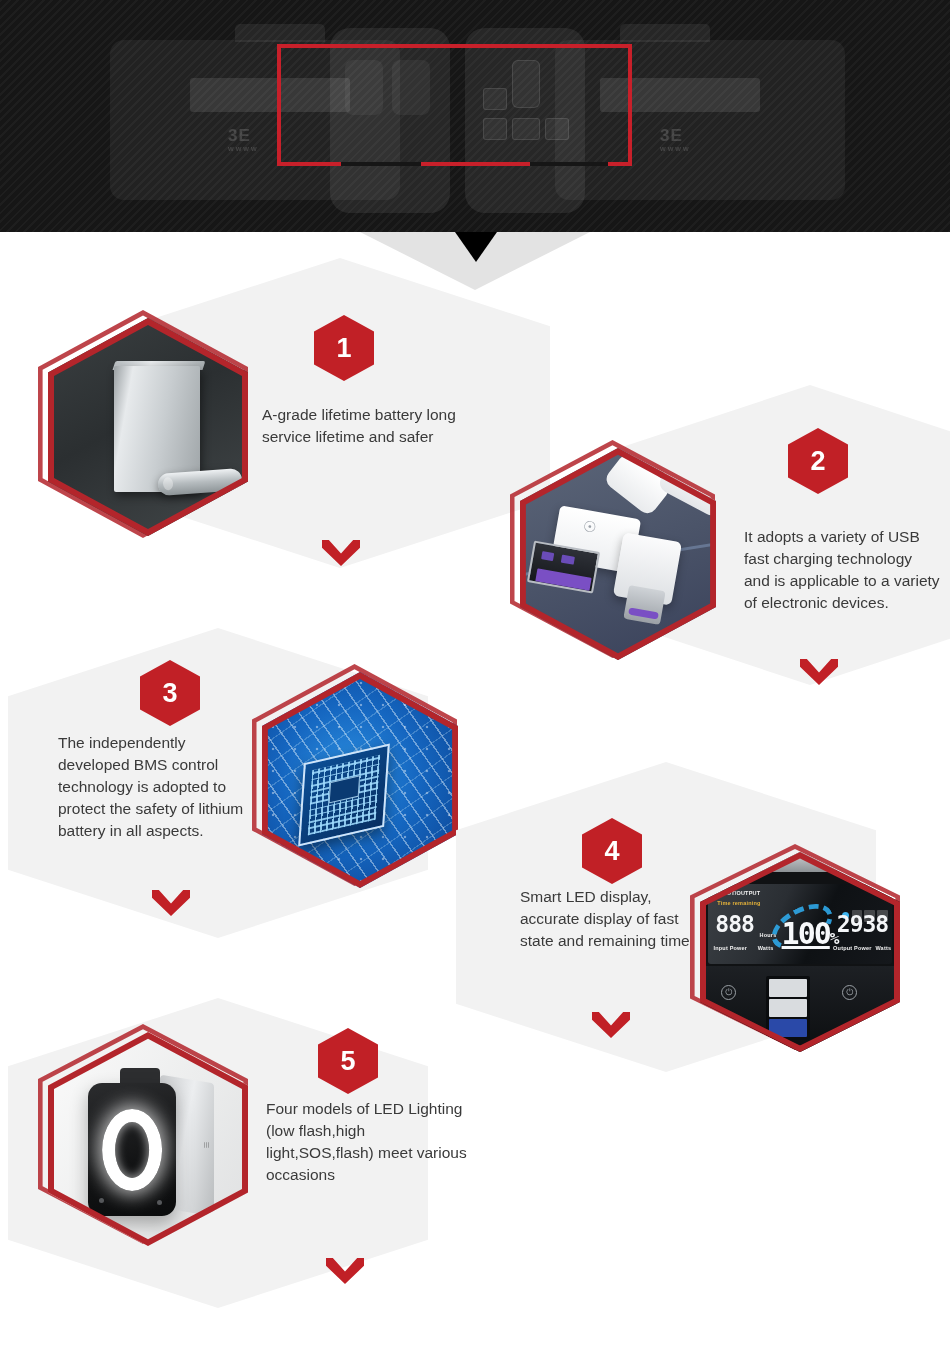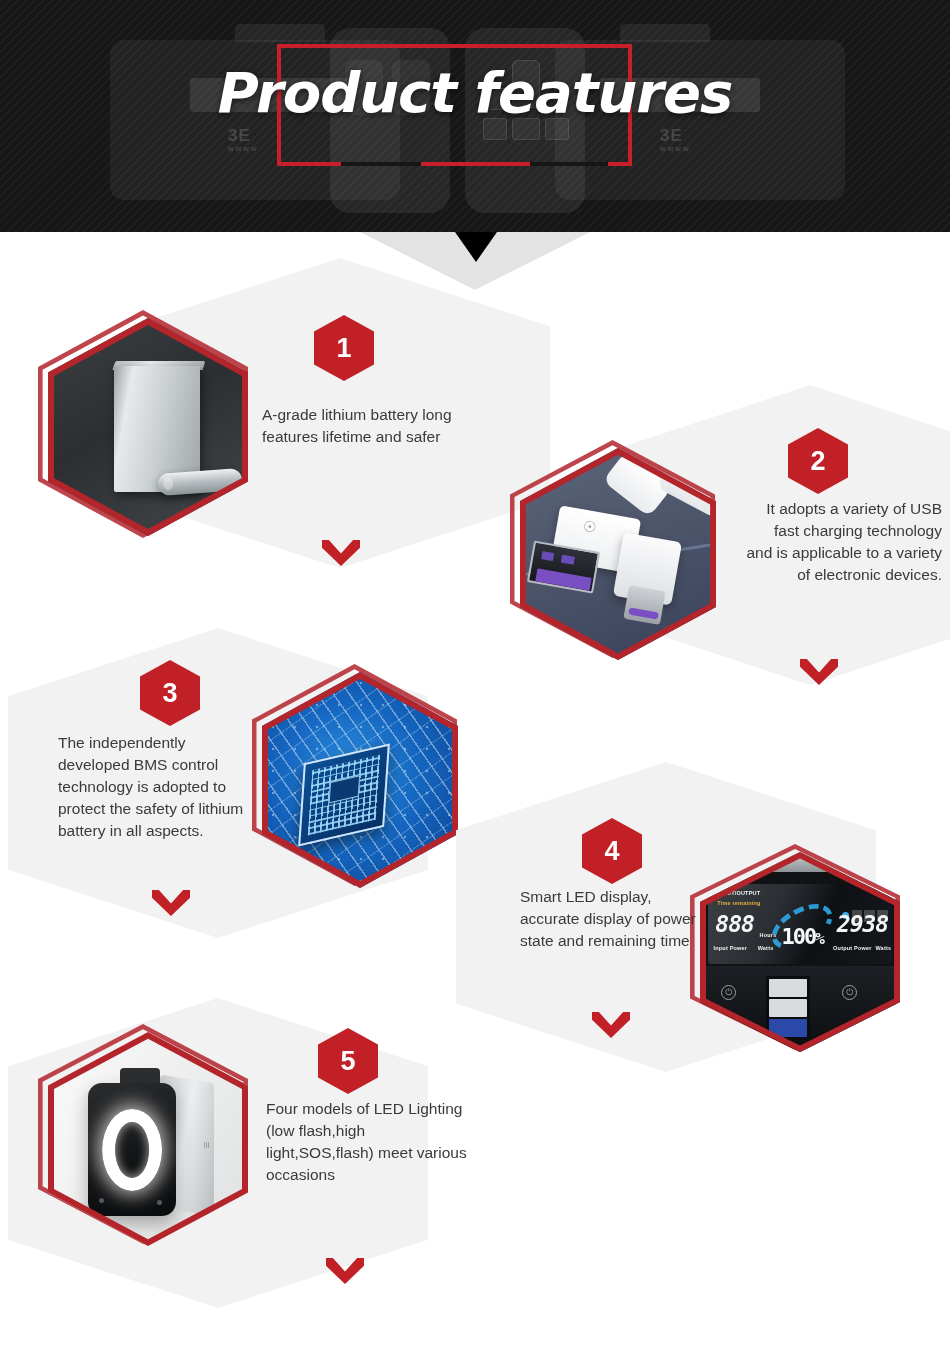--- a/index.html
+++ b/index.html
@@ -311,21 +311,20 @@
   .led-lab {
     position:absolute; color:#f2f2f2; font-size:5.5px; font-weight:bold;
     font-family:"Liberation Sans", sans-serif; letter-spacing:0.2px;
   }
   .led-lab.warn { color:#e4b23a; }
   .led-seg {
     position:absolute; color:#f4f6f8;
     font-family:"DejaVu Sans Mono", monospace;
     font-weight:bold;
     letter-spacing:-1px;
-    font-style:italic;
   }
   .led-pct {
     position:absolute; left:40%; top:40%;
     color:#f7f9fb; font-size:30px; font-weight:bold;
     font-family:"DejaVu Sans Mono", monospace;
     letter-spacing:-2px;
   }
   .led-pct span { font-size:16px; }
   .led-ring {
     position:absolute; left:33%; top:30%; width:36%; height:46%;
@@ -435,21 +434,20 @@
   <div class="hp-port hpp5"></div>
   <div class="hp-port hpp4"></div>
   <div class="hp-port hpp1"></div>
   <div class="hp-port hpp2"></div>
   <div class="hp-port hpp3"></div>
 
   <div class="header-frame">
     <div class="frame-gap-l"></div>
     <div class="frame-gap-r"></div>
   </div>
-  <div class="header-title">Product features</div>
 </div>
 
 <div class="top-band-inner"></div>
 <div class="top-arrow-black"></div>
 
 <div class="panel panel-a" style="left:130px; top:258px; width:420px; height:310px;"></div>
 
 <div class="hexwrap" style="left:48px; top:318px; width:210px; height:228px;">
   <div class="hex-ghost" style="left:-10px; top:-8px; width:210px; height:228px;"></div>
   <div class="hex-img bg-battery" style="left:0; top:0; width:200px; height:218px;">
@@ -459,21 +457,21 @@
       <div class="bat-round"></div>
     </div>
   </div>
   <div class="hex-border" style="left:0; top:0; width:200px; height:218px;"></div>
 </div>
 
 <div class="badge" style="left:314px; top:315px;">
   <span>1</span>
 </div>
 
-<div class="feat-text" style="left:262px; top:404px; width:200px;">A-grade lithium battery long features lifetime and safer</div>
+<div class="feat-text" style="left:262px; top:404px; width:200px;">A-grade lifetime battery long service lifetime and safer</div>
 
 <div class="chevron" style="left:322px; top:540px;"></div>
 
 <div class="panel panel-a" style="left:610px; top:385px; width:400px; height:300px;"></div>
 
 <div class="hexwrap" style="left:520px; top:448px; width:210px; height:222px;">
   <div class="hex-ghost" style="left:-10px; top:-8px; width:205px; height:218px;"></div>
   <div class="hex-img bg-usb" style="left:0; top:0; width:196px; height:212px;">
     <div class="img-inner">
       <div class="usb-line"></div>
@@ -487,21 +485,21 @@
       <div class="usb-c-tip"></div>
     </div>
   </div>
   <div class="hex-border" style="left:0; top:0; width:196px; height:212px;"></div>
 </div>
 
 <div class="badge" style="left:788px; top:428px;">
   <span>2</span>
 </div>
 
-<div class="feat-text" style="left:744px; top:498px; width:198px;text-align:right;">It adopts a variety of USB fast charging technology and is applicable to a variety of electronic devices.</div>
+<div class="feat-text" style="left:744px; top:526px; width:198px;">It adopts a variety of USB fast charging technology and is applicable to a variety of electronic devices.</div>
 
 <div class="chevron" style="left:800px; top:659px;"></div>
 
 <div class="panel panel-a" style="left:8px; top:628px; width:420px; height:310px;"></div>
 
 <div class="hexwrap" style="left:262px; top:672px; width:210px; height:228px;">
   <div class="hex-ghost" style="left:-10px; top:-8px; width:205px; height:222px;"></div>
   <div class="hex-img bg-circuit" style="left:0; top:0; width:196px; height:216px;">
     <div class="img-inner">
       <div class="cb-traces"></div>
@@ -532,21 +530,21 @@
       <div class="led-top"></div>
       <div class="led-screen">
         <div class="led-lab" style="left:5%; top:8%;">INPUT/OUTPUT</div>
         <div class="led-lab warn" style="left:5%; top:20%;">Time remaining</div>
         <div class="led-seg" style="left:4%; top:34%; font-size:23px;">888</div>
         <div class="led-lab" style="left:28%; top:60%;">Hours</div>
         <div class="led-lab" style="left:3%; top:76%;">Input Power</div>
         <div class="led-lab" style="left:27%; top:76%;">Watts</div>
         <div class="led-ring"></div>
         <div class="led-pct">
-          <span style="font-size:22px;">100</span><span>%</span>
+          <span style="font-size:30px;text-decoration:underline;">100</span><span>%</span>
         </div>
         <div class="led-dot"></div>
         <div class="led-icons">
           <i></i>
           <i></i>
           <i></i>
         </div>
         <div class="led-seg" style="left:70%; top:34%; font-size:23px;">2938</div>
         <div class="led-lab" style="left:68%; top:76%;">Output Power</div>
         <div class="led-lab" style="left:91%; top:76%;">Watts</div>
@@ -563,21 +561,21 @@
       </div>
     </div>
   </div>
   <div class="hex-border" style="left:0; top:0; width:200px; height:200px;"></div>
 </div>
 
 <div class="badge" style="left:582px; top:818px;">
   <span>4</span>
 </div>
 
-<div class="feat-text" style="left:520px; top:886px; width:180px;">Smart LED display, accurate display of power state and remaining time</div>
+<div class="feat-text" style="left:520px; top:886px; width:180px;">Smart LED display, accurate display of fast state and remaining time</div>
 
 <div class="chevron" style="left:592px; top:1012px;"></div>
 
 <div class="panel panel-a" style="left:8px; top:998px; width:420px; height:310px;"></div>
 
 <div class="hexwrap" style="left:48px; top:1032px; width:215px; height:225px;">
   <div class="hex-ghost" style="left:-10px; top:-8px; width:210px; height:220px;"></div>
   <div class="hex-img bg-lamp" style="left:0; top:0; width:200px; height:214px;">
     <div class="img-inner">
       <div class="lamp-side"></div>

